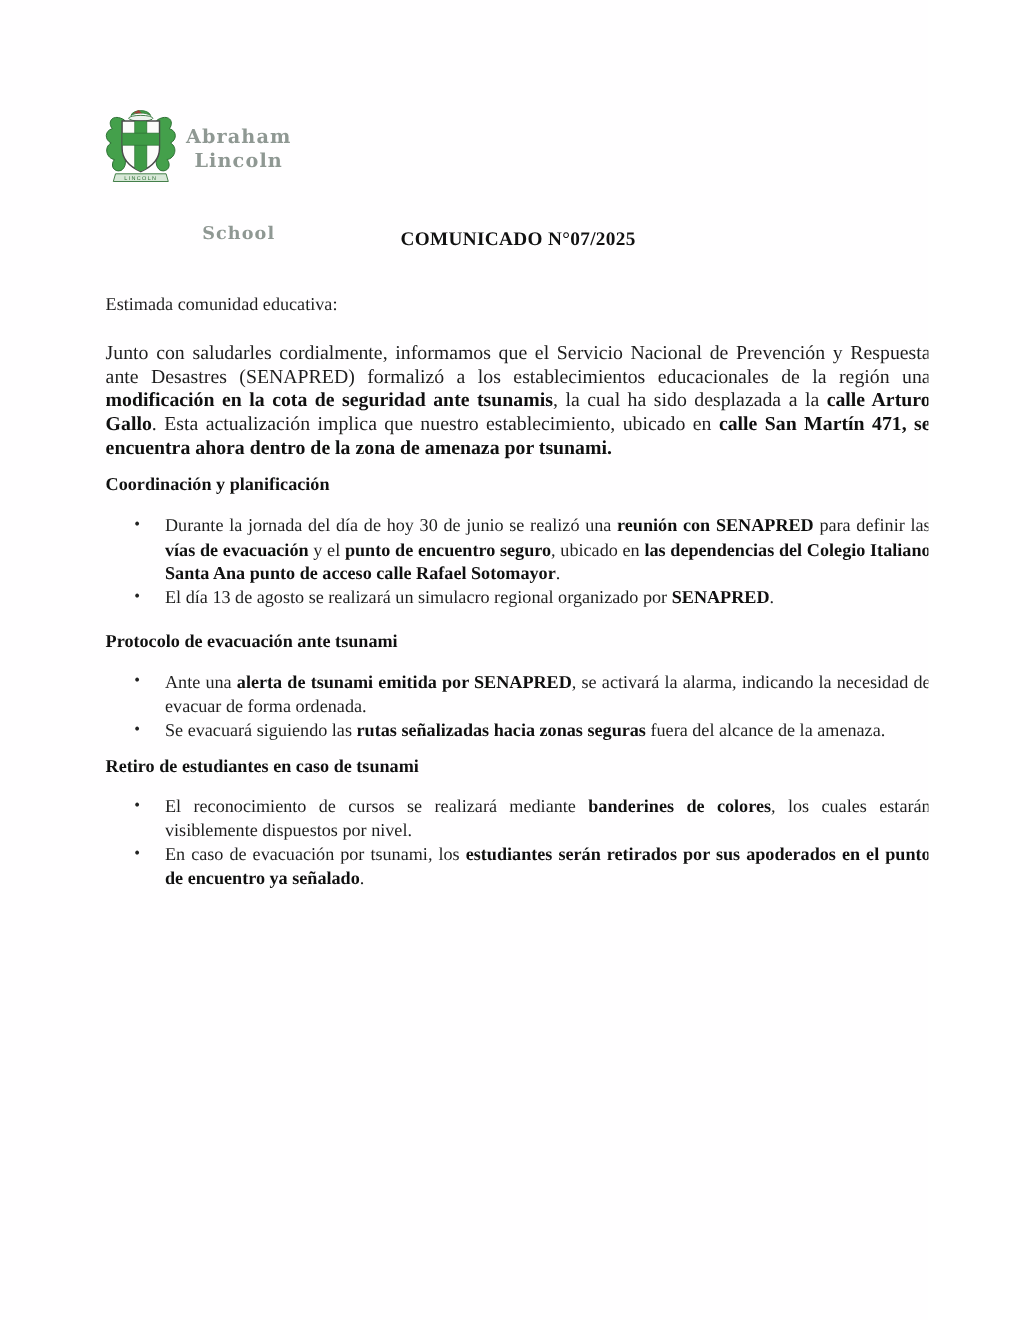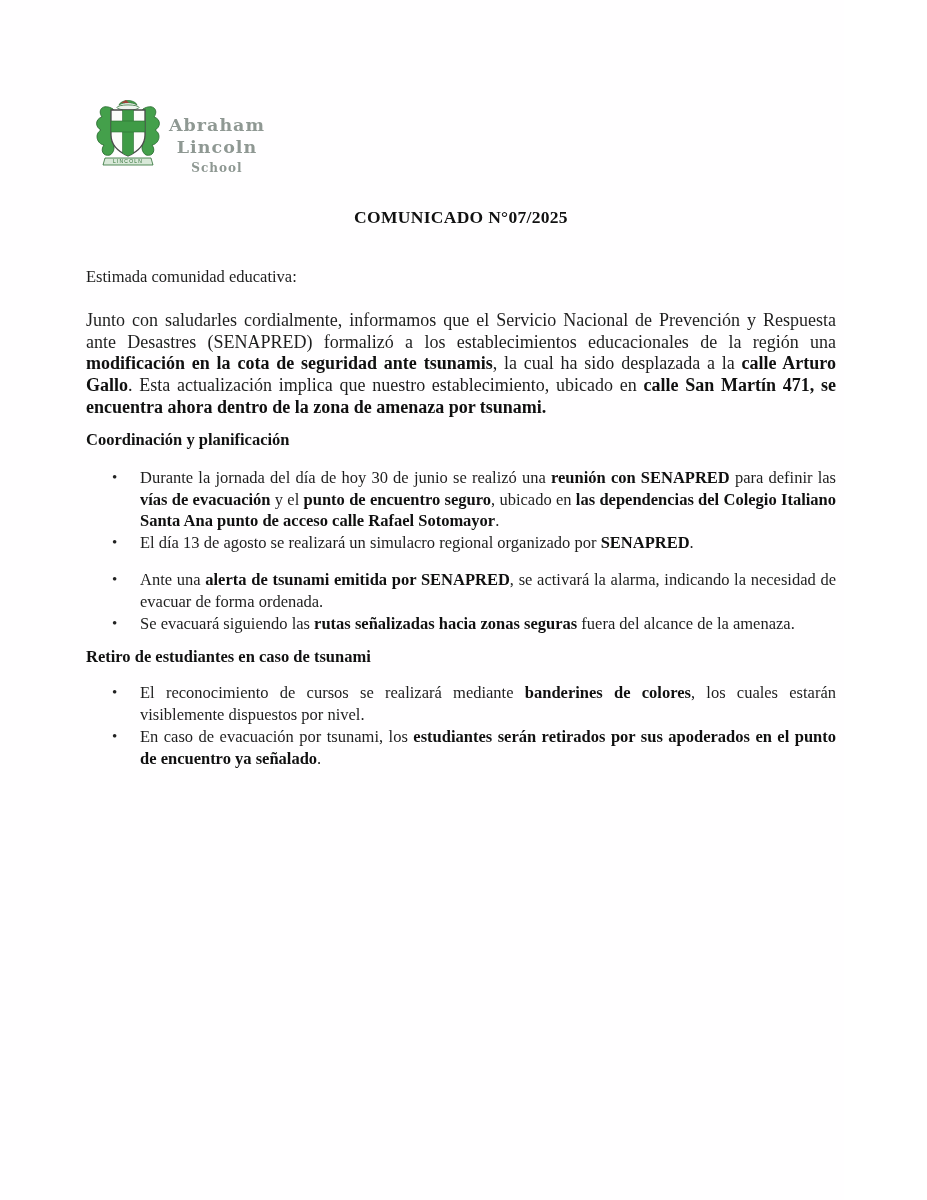--- a/index.html
+++ b/index.html
@@ -18,26 +18,26 @@
   .crest { position: absolute; left: 0; top: 0; }
   .school-name {
     position: absolute; left: 52px; top: 16px; width: 142px;
     text-align: center;
     font-family: "DejaVu Serif", serif;
     font-weight: bold;
     color: #8f9893;
     letter-spacing: 1px;
   }
   .school-name .line1 { font-size: 17.5px; line-height: 22px; }
-  .school-name .line2 { font-size: 12px; line-height: 20px; }
+  .school-name .line2 { font-size: 16px; line-height: 20px; margin-top: 44px; }
 
   
   .content {
     position: absolute;
-    left: 86px;
+    left: 96px;
     top: 202px;
     width: 750px;
   }
   .doc-title {
     margin: 4px 0 0 0;
     text-align: center;
     font-size: 17.5px;
     font-weight: bold;
     letter-spacing: 0.3px;
     line-height: 22px;
@@ -137,20 +137,21 @@
 
     <p class="para"><span>Junto con saludarles cordialmente, informamos que el Servicio Nacional de Prevención y Respuesta ante Desastres (SENAPRED) formalizó a los establecimientos educacionales de la región una </span><b>modificación en la cota de seguridad ante tsunamis</b><span>, la cual ha sido desplazada a la </span><b>calle Arturo Gallo</b><span>. Esta actualización implica que nuestro establecimiento, ubicado en </span><b>calle San Martín 471, se encuentra ahora dentro de la zona de amenaza por tsunami.</b></p>
 
 
     <h2 class="section-heading h1">Coordinación y planificación</h2>
     <ul class="bullets l1">
         <li><span>Durante la jornada del día de hoy 30 de junio se realizó una </span><b>reunión con SENAPRED</b><span> para definir las </span><b>vías de evacuación</b><span> y el </span><b>punto de encuentro seguro</b><span>, ubicado en </span><b>las dependencias del Colegio Italiano Santa Ana punto de acceso calle Rafael Sotomayor</b><span>.</span></li>
         <li><span>El día 13 de agosto se realizará un simulacro regional organizado por </span><b>SENAPRED</b><span>.</span></li>
       </ul>
 
+    <h2 class="section-heading h2">Protocolo de evacuación ante tsunami</h2>
     <ul class="bullets l2">
         <li><span>Ante una </span><b>alerta de tsunami emitida por SENAPRED</b><span>, se activará la alarma, indicando la necesidad de evacuar de forma ordenada.</span></li>
         <li><span>Se evacuará siguiendo las </span><b>rutas señalizadas hacia zonas seguras</b><span> fuera del alcance de la amenaza.</span></li>
       </ul>
 
     <h2 class="section-heading h3">Retiro de estudiantes en caso de tsunami</h2>
     <ul class="bullets l3">
         <li><span>El reconocimiento de cursos se realizará mediante </span><b>banderines de colores</b><span>, los cuales estarán visiblemente dispuestos por nivel.</span></li>
         <li><span>En caso de evacuación por tsunami, los </span><b>estudiantes serán retirados por sus apoderados en el punto de encuentro ya señalado</b><span>.</span></li>
       </ul>

